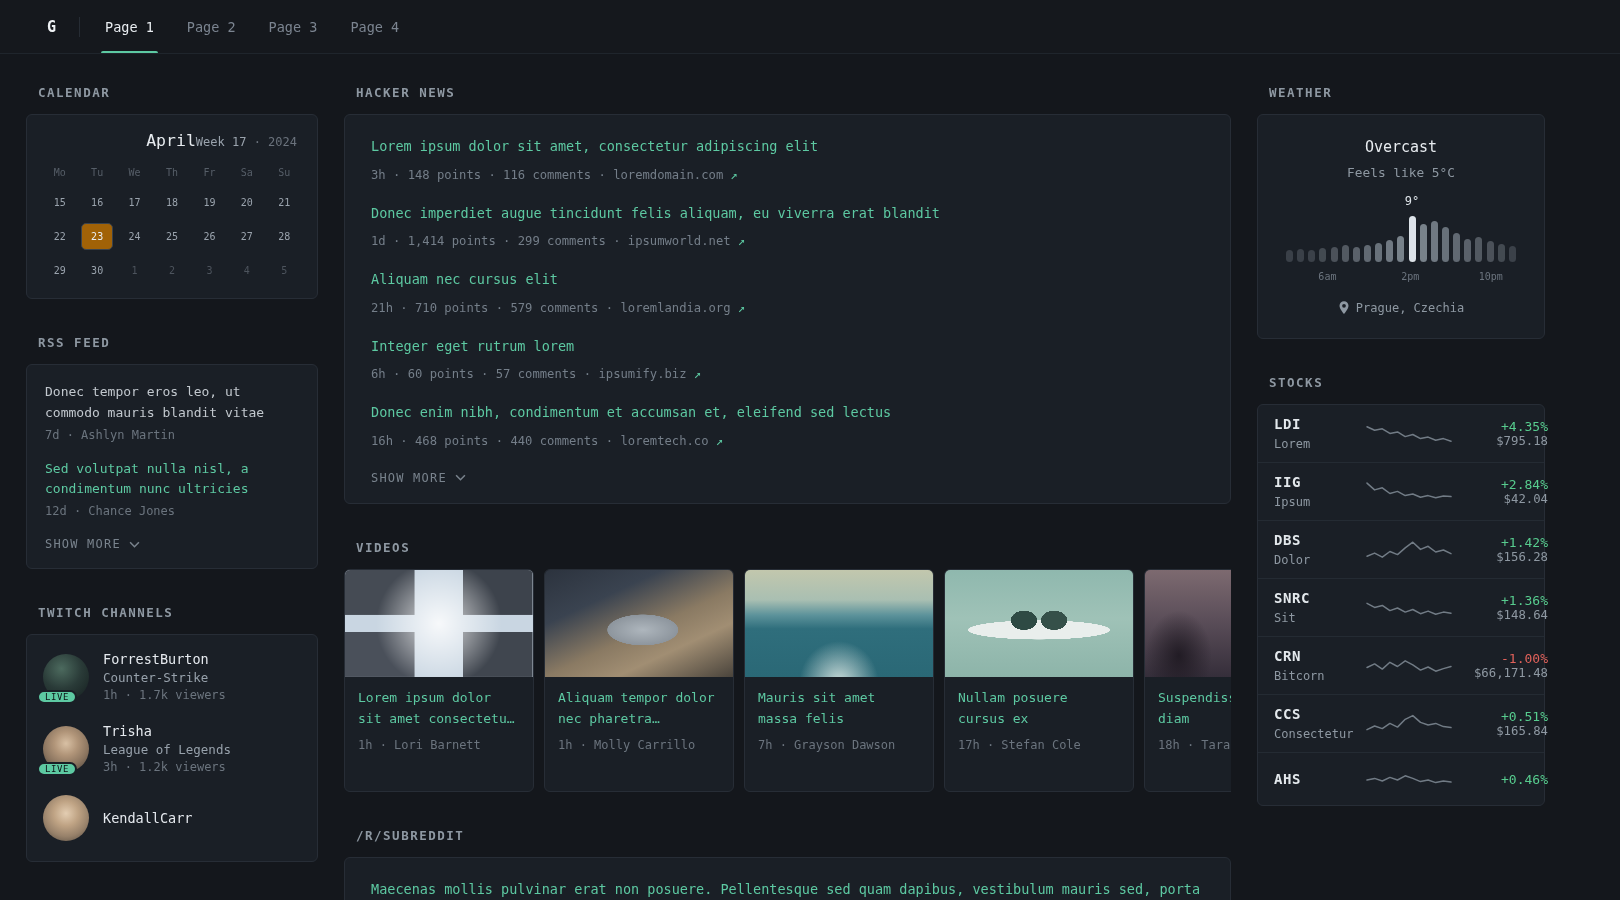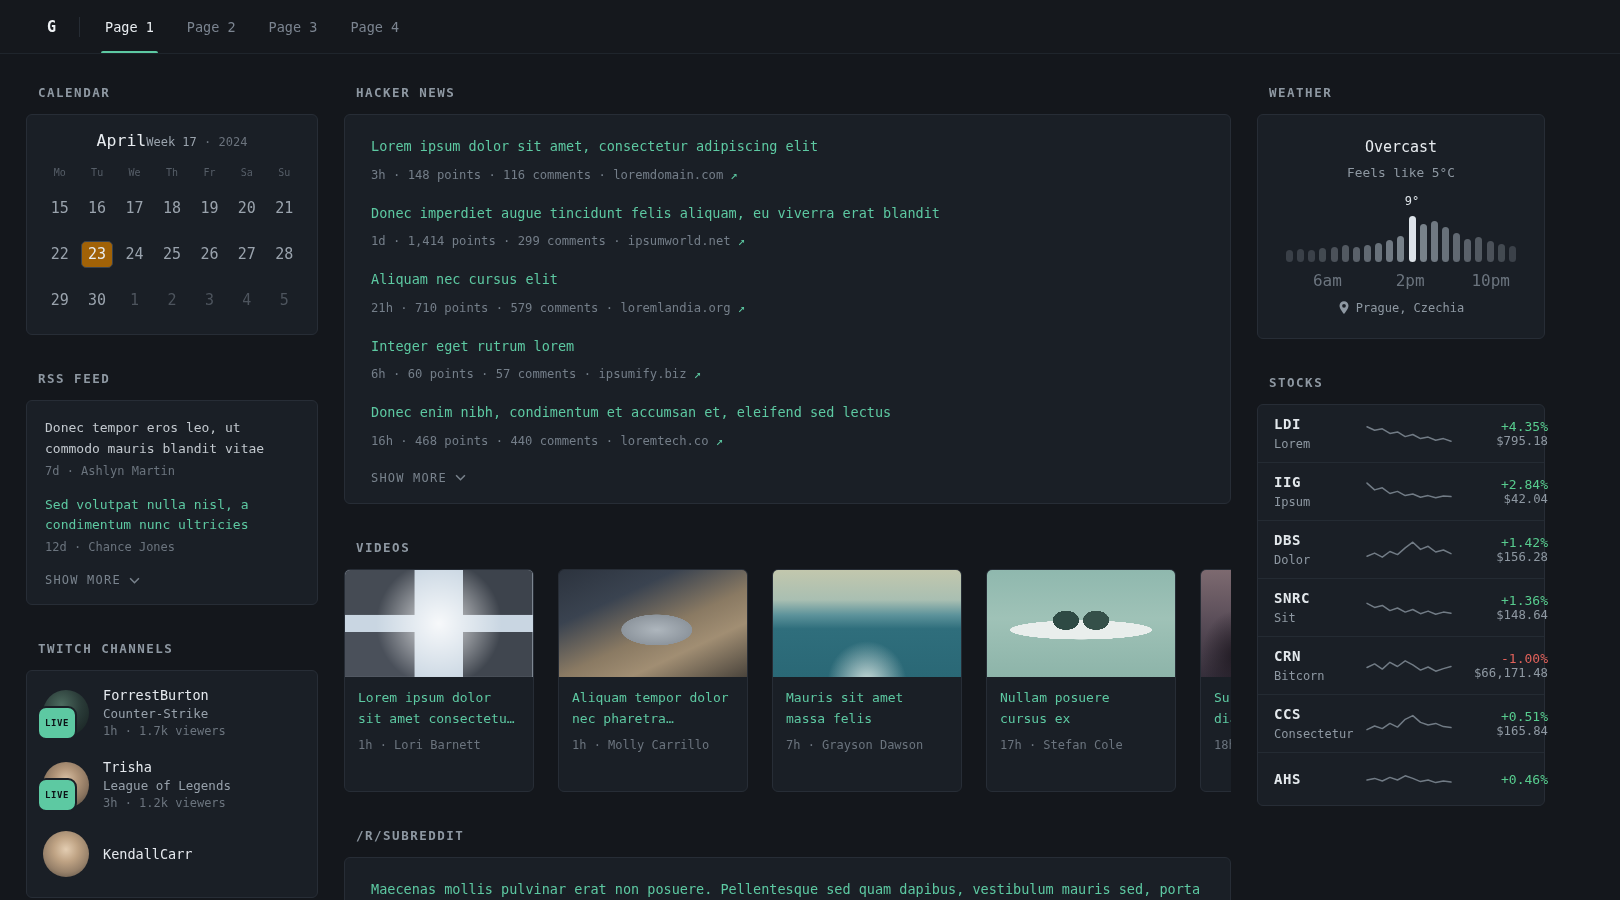--- a/index.html
+++ b/index.html
@@ -27,63 +27,63 @@
   .content{display:flex;gap:26px;padding:31px 75px 0 26px}
   .col-left{width:292px;flex:none}
   .col-mid{flex:1;min-width:0}
   .col-right{width:288px;flex:none}
   .section{margin-bottom:36px}
   .section-title{font-size:12.5px;letter-spacing:.12em;color:var(--dim);margin:0 0 14px 12px}
   .card{background:var(--card);border:1px solid var(--border);border-radius:6px}
 
   
   .cal{padding:14px 14px 12px}
-  .cal-head{display:flex;justify-content:center;align-items:baseline;padding:2px 6px 10px}
+  .cal-head{display:flex;justify-content:flex-end;align-items:baseline;padding:2px 6px 10px}
   .cal-month{font-size:16.5px;color:#e7ebef}
   .cal-week{font-size:12px;color:#9aa3ad}
   .cal-week .cal-year,.cal-week .cal-dot{color:#6b737d}
   .cal-grid{display:grid;grid-template-columns:repeat(7,1fr);row-gap:3px;text-align:center}
   .cal-dow{font-size:10px;color:var(--faint);padding:7px 0 6px}
-  .cal-day{font-size:15px;color:#9aa3ad;height:27px;line-height:27px;border-radius:5px;margin:8px 3px}
+  .cal-day{font-size:10px;color:#9aa3ad;height:27px;line-height:27px;border-radius:5px;margin:2px 3px}
   .cal-day.selected{background:#a16207;border:1px solid #3a434d;color:#e9edf1;line-height:25px}
   .cal-day.muted{color:#4d545d}
 
   
   .rss{padding:17px 18px}
   .rss-item{margin-bottom:17px}
   .rss-title{display:block;color:var(--accent);font-size:13px;line-height:1.6}
   .rss-title.read{color:#c2c8ce}
   .item-meta{color:var(--muted);font-size:12px;margin-top:4px}
   .show-more{display:inline-flex;align-items:center;gap:8px;color:#79838d;font-size:12px;letter-spacing:.1em;margin-top:2px}
   .chev{display:inline-block}
 
   
   .twitch{padding:16px 16px 20px;display:flex;flex-direction:column;gap:21px}
   .channel{display:flex;gap:14px;align-items:center;cursor:pointer}
   .avatar-wrap{position:relative;flex:none;width:46px;height:46px}
   .avatar{width:46px;height:46px;border-radius:50%}
   .avatar.a0{background:radial-gradient(circle at 40% 32%,#4c6a5e 0%,#2a3b38 48%,#141d1e 100%)}
   .avatar.a1{background:radial-gradient(circle at 50% 38%,#d8c0a4 0%,#b19579 32%,#8a745f 62%,#3e3833 100%)}
   .avatar.a2{background:radial-gradient(circle at 50% 40%,#e3cdb2 0%,#bfa384 34%,#97816a 64%,#4a423a 100%)}
-  .live-badge{position:absolute;left:-6px;bottom:-4px;background:var(--accent);color:#0d1216;font-size:9px;font-weight:bold;letter-spacing:.06em;padding:10px 6px;border-radius:9px;border:2px solid var(--card)}
+  .live-badge{position:absolute;left:-6px;bottom:-4px;background:var(--accent);color:#0d1216;font-size:9px;font-weight:normal;letter-spacing:.06em;padding:0 6px;border-radius:9px;border:2px solid var(--card)}
   .ch-name{font-size:13.5px;color:#e5e9ee}
   .ch-game{font-size:12.5px;color:#97a1ab;margin-top:3px}
   .ch-meta{font-size:12px;color:var(--muted);margin-top:3px}
   .ch-game:empty,.ch-meta:empty,.live-badge:empty{display:none}
 
   
   .posts{padding:21px 26px 18px}
   .post-item{margin-bottom:21px}
   .post-title{display:block;color:var(--accent);font-size:13.5px;line-height:1.6}
   .post-meta{color:#747e89;font-size:12.2px;margin-top:10px}
   .post-domain{color:#747e89}
   .ext-arrow{color:var(--accent)}
 
   
-  .video-row{display:flex;gap:24px;overflow:hidden}
+  .video-row{display:flex;gap:10px;overflow:hidden}
   .video-card{width:190px;height:223px;flex:none;background:var(--card);border:1px solid var(--border);border-radius:6px;overflow:hidden;cursor:pointer}
   .thumb{width:100%;height:107px}
   .thumb-0{background-color:#c9d6e2;background-image:
     radial-gradient(circle at 50% 50%, rgba(255,255,255,.85), rgba(255,255,255,0) 58%),
     linear-gradient(#454b54,#454b54),linear-gradient(#3d434c,#3d434c),
     linear-gradient(#4a505a,#4a505a),linear-gradient(#40464f,#40464f);
     background-size:100% 100%,37% 42%,37% 42%,37% 42%,37% 42%;
     background-position:center,left top,right top,left bottom,right bottom;background-repeat:no-repeat}
   .thumb-1{background:
     radial-gradient(ellipse 34% 26% at 52% 56%, #aeb6bd 0%, #8d959d 55%, rgba(0,0,0,0) 56%),
@@ -105,21 +105,21 @@
 
   
   .weather{padding:23px 20px;text-align:center}
   .w-cond{font-size:15px;color:#e7ebef}
   .w-feels{font-size:12.8px;color:var(--dim);margin-top:9px}
   .w-chart-wrap{position:relative;margin:14px 8px 0;padding-top:20px}
   .w-temp{position:absolute;top:0;transform:translateX(-50%);font-size:12px;color:#e0e6eb}
   .w-chart{height:48px;display:flex;align-items:flex-end;justify-content:space-between}
   .w-bar{width:7px;border-radius:4px;background:#9aa4ae}
   .w-bar.hl{background:#dde3e9}
-  .w-times{position:relative;height:15px;margin:9px 8px 0;font-size:16px;color:var(--muted)}
+  .w-times{position:relative;height:15px;margin:9px 8px 0;font-size:10px;color:var(--muted)}
   .w-time{position:absolute;transform:translateX(-50%)}
   .w-time.t0{left:18%}.w-time.t1{left:54%}.w-time.t2{left:89%}
   .w-loc{margin-top:15px;font-size:12px;color:var(--dim);display:flex;align-items:center;justify-content:center;gap:6px}
 
   
   .stock-row{display:flex;align-items:center;padding:11px 16px;cursor:pointer}
   .stock-row + .stock-row{border-top:1px solid #242b33}
   .stock-left{width:92px;flex:none}
   .stock-sym{font-size:14px;font-weight:bold;letter-spacing:.04em;color:#e3e8ec}
   .stock-name{font-size:12px;color:var(--dim);margin-top:5px}

